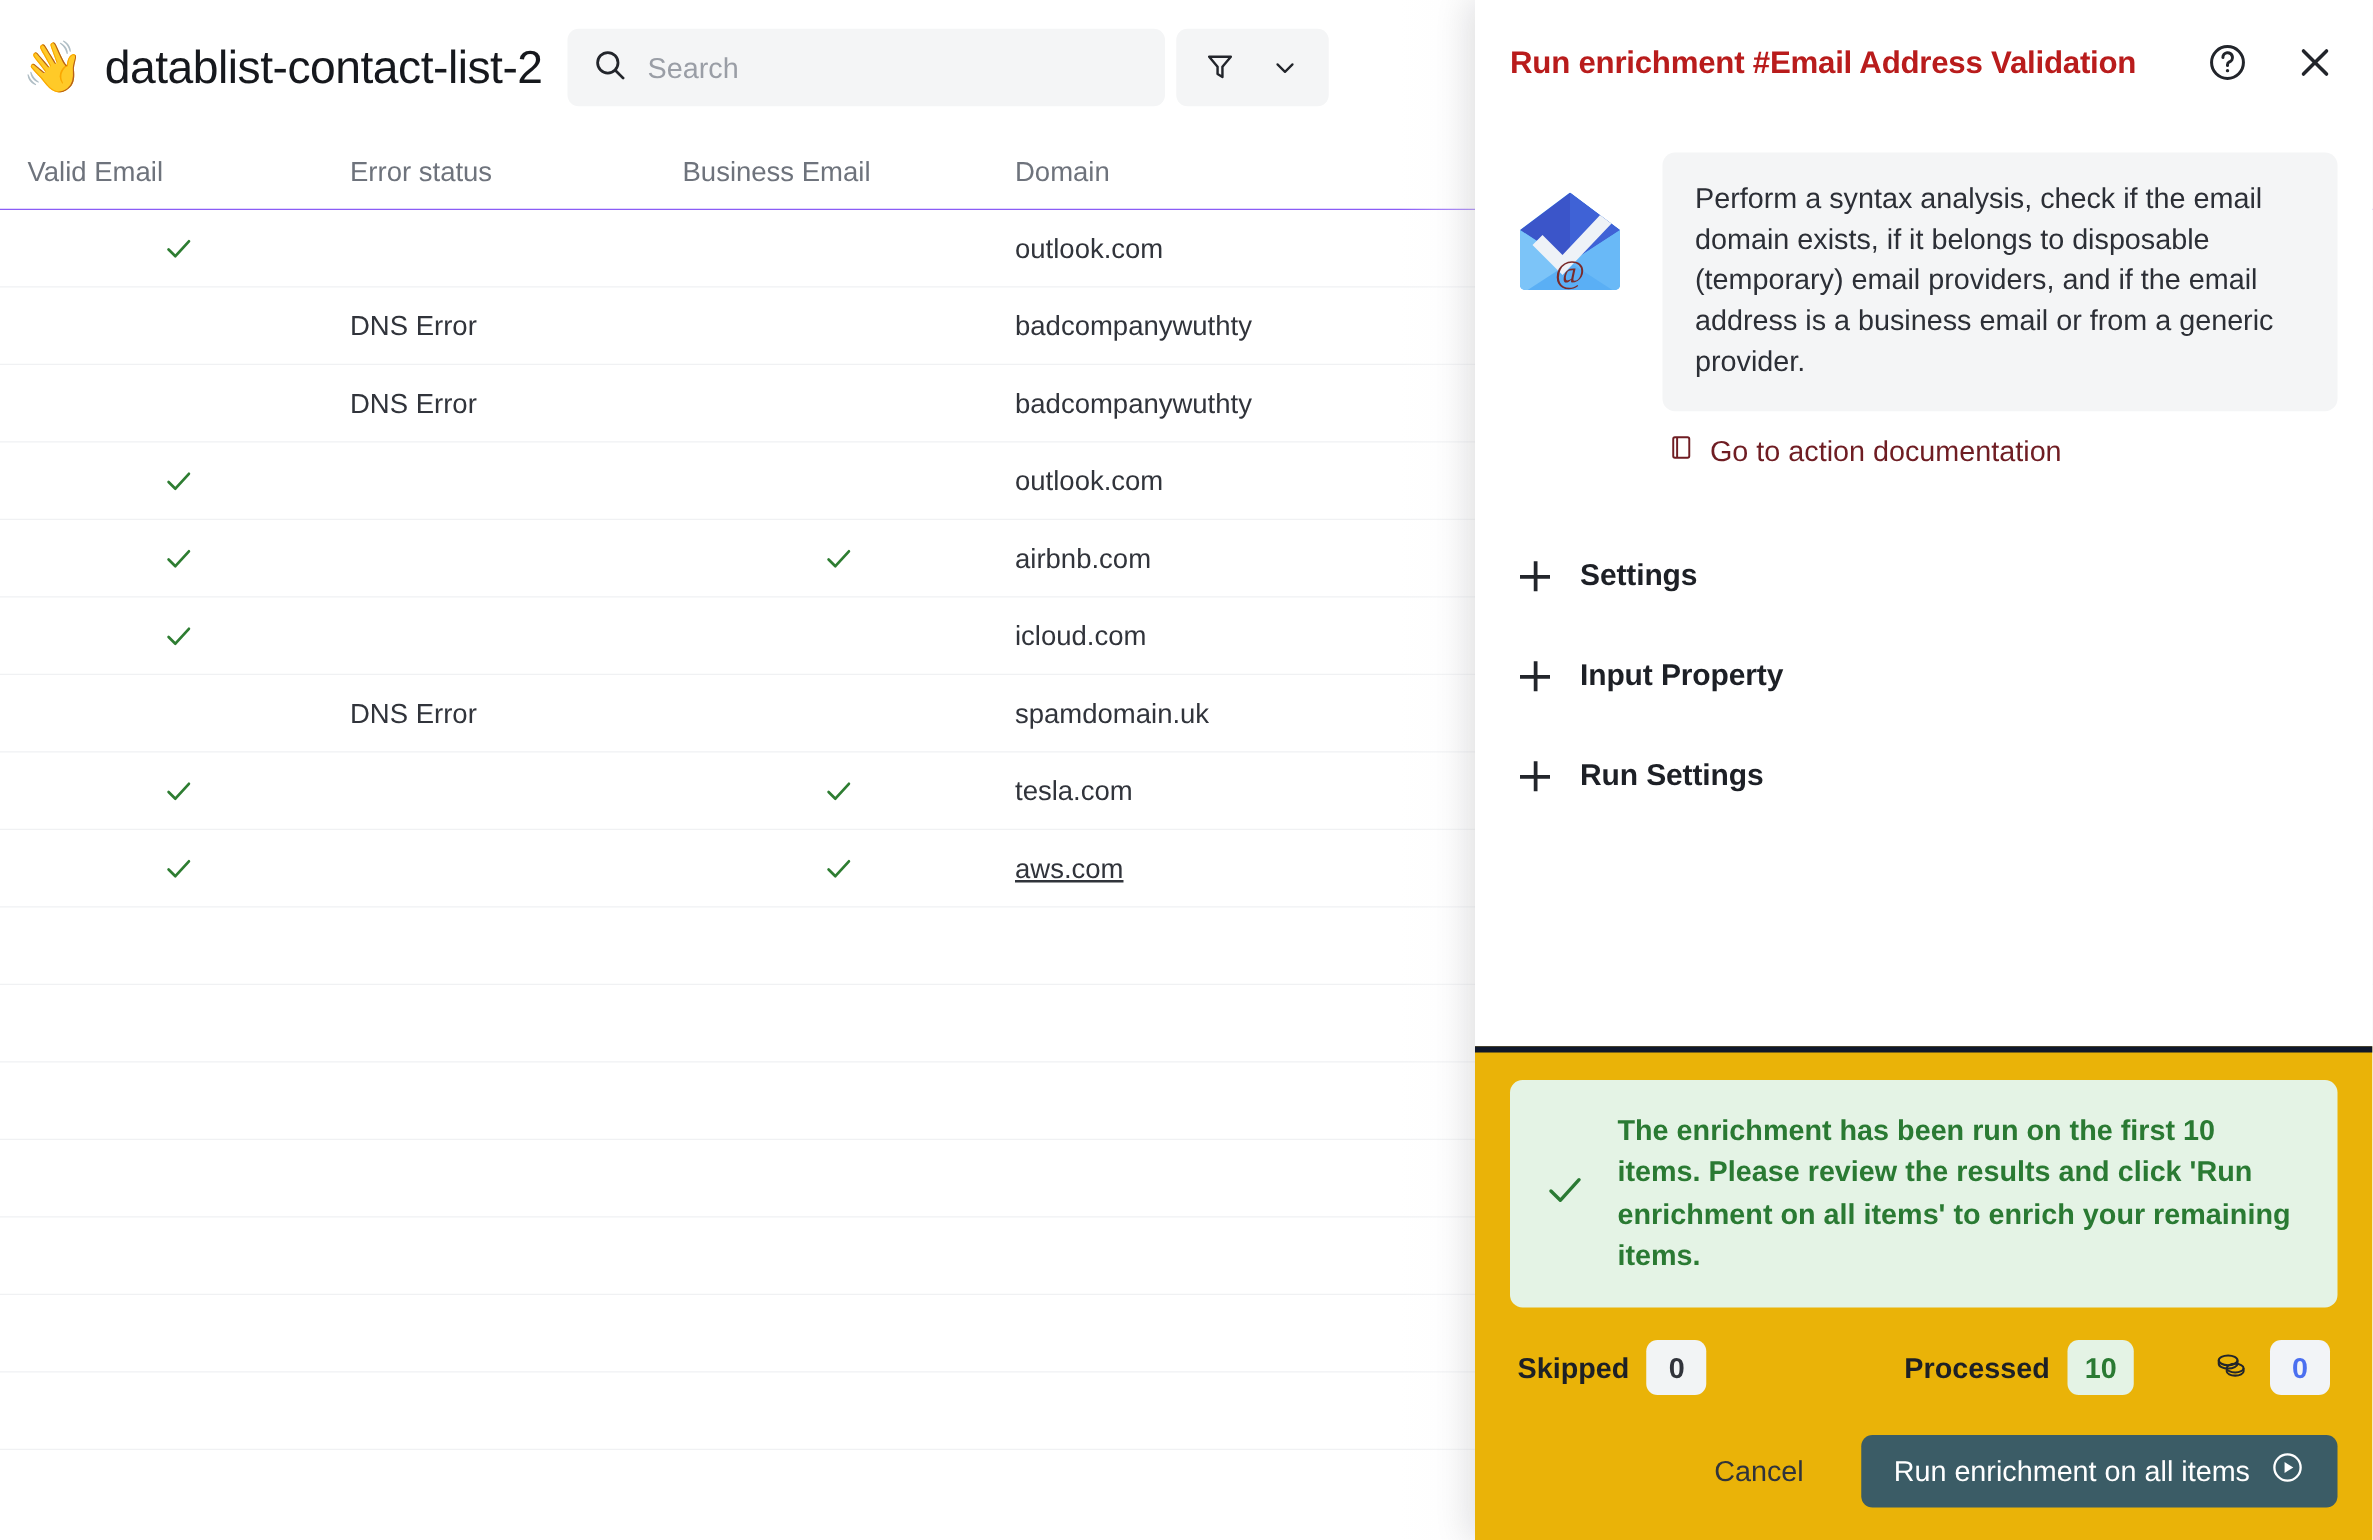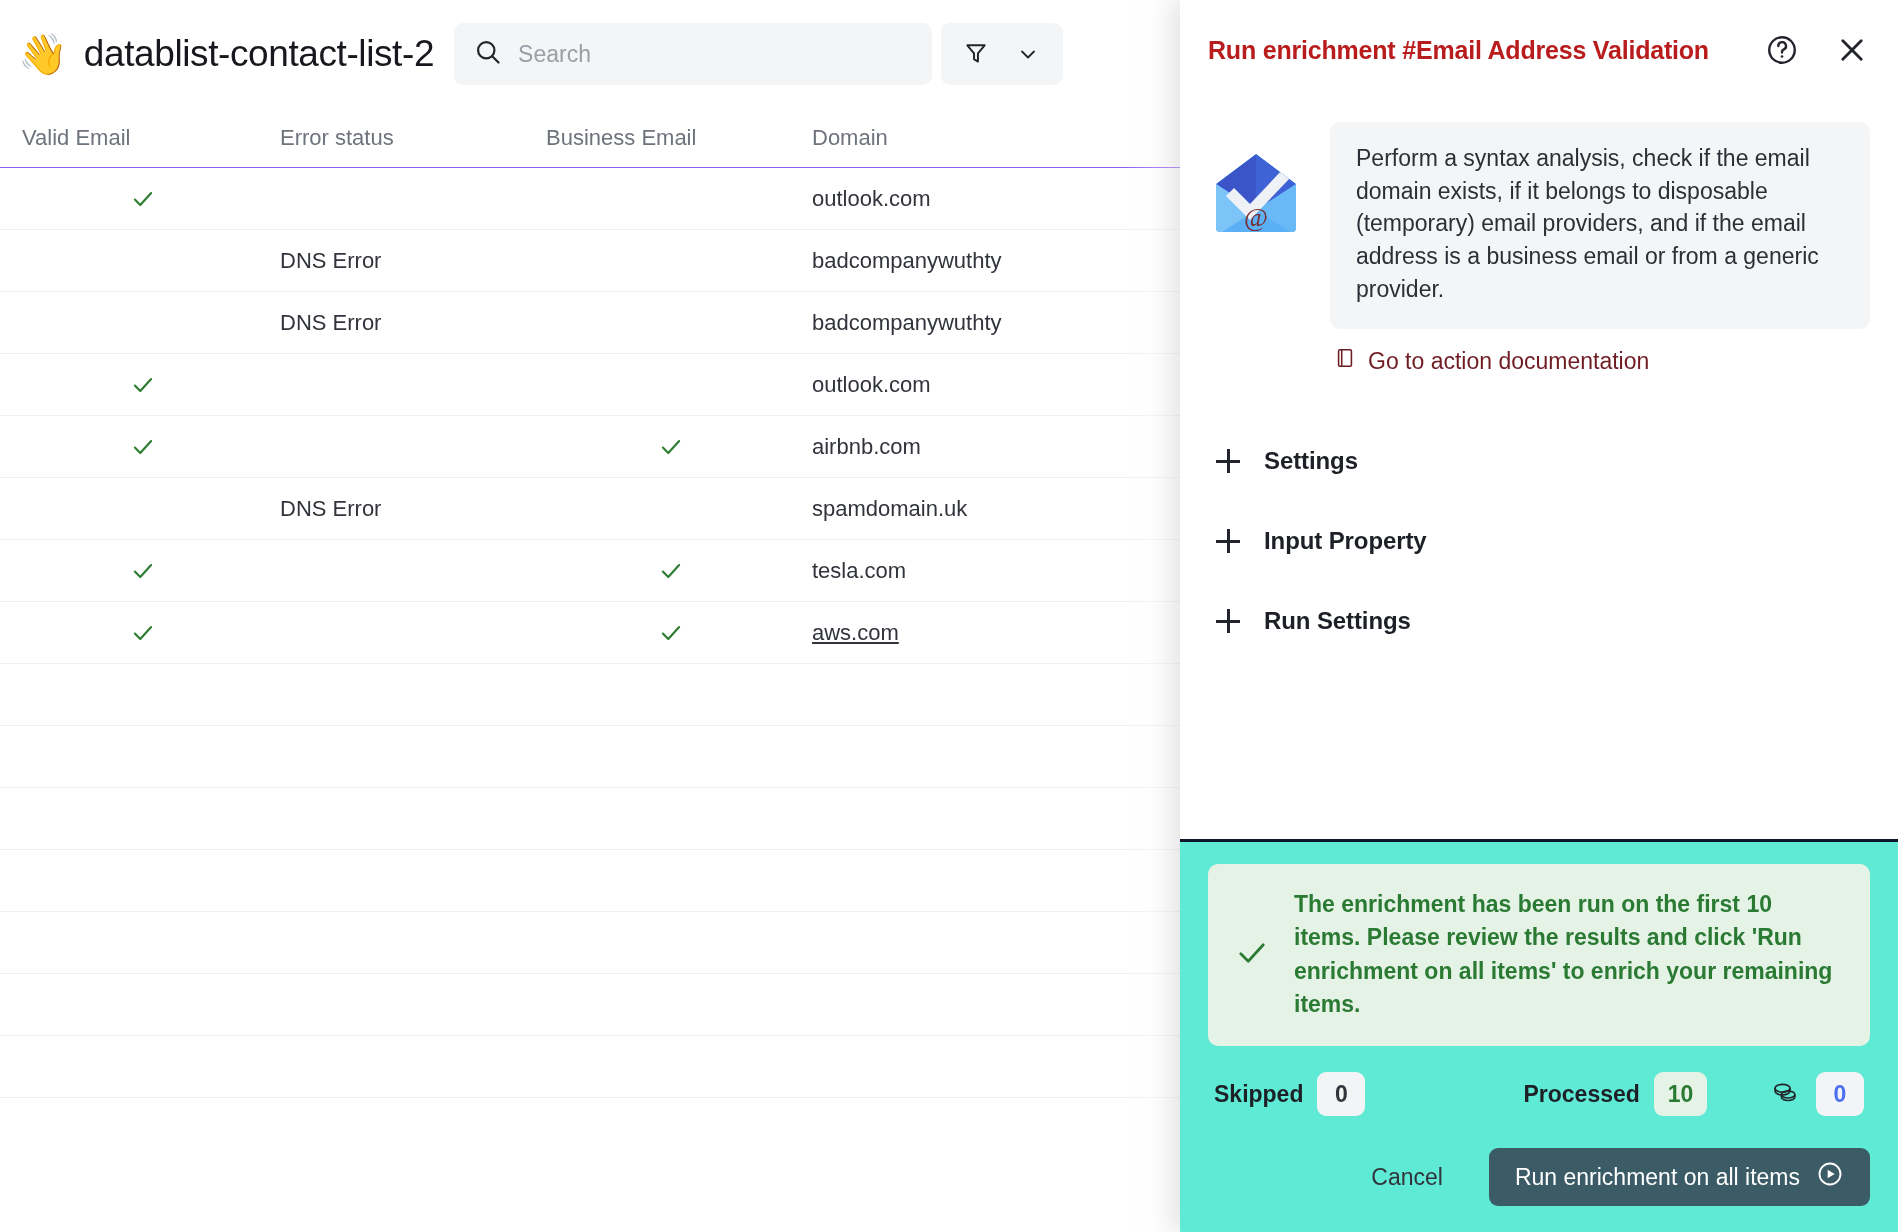--- a/index.html
+++ b/index.html
@@ -211,23 +211,23 @@
   .acc-plus::after  { top: 0; left: 11px; height: 24px; width: 2.5px; }
   .acc-label {
     font-size: 24px;
     font-weight: 700;
     color: #1d2026;
     letter-spacing: -0.1px;
   }
 
   .panel-footer {
     flex: none;
-    border-top: 3px solid #0f172a;
+    border-top: 5px solid #0f172a;
     padding: 22px 28px 26px 28px;
-    background: #5eead4;
+    background: #eab308;
   }
 
   .alert {
     background: #e4f3e5;
     border-radius: 10px;
     display: flex;
     align-items: center;
     gap: 24px;
     padding: 24px 28px 24px 26px;
   }
@@ -364,20 +364,26 @@
           <div class="cell" style="left: 812px;">outlook.com</div>
         </div>
         <div class="trow">
           <div class="cell check" style="left: 130px;"><svg width="26" height="26" viewBox="0 0 24 24" fill="none" stroke="#2e7d32" stroke-width="2" stroke-linecap="round" stroke-linejoin="round">
               <polyline points="4.5,12.5 9.5,17.5 19.5,6.5"></polyline>
             </svg></div>
           <div class="cell check" style="left: 658px;"><svg width="26" height="26" viewBox="0 0 24 24" fill="none" stroke="#2e7d32" stroke-width="2" stroke-linecap="round" stroke-linejoin="round">
               <polyline points="4.5,12.5 9.5,17.5 19.5,6.5"></polyline>
             </svg></div>
           <div class="cell" style="left: 812px;">airbnb.com</div>
+        </div>
+        <div class="trow">
+          <div class="cell check" style="left: 130px;"><svg width="26" height="26" viewBox="0 0 24 24" fill="none" stroke="#2e7d32" stroke-width="2" stroke-linecap="round" stroke-linejoin="round">
+              <polyline points="4.5,12.5 9.5,17.5 19.5,6.5"></polyline>
+            </svg></div>
+          <div class="cell" style="left: 812px;">icloud.com</div>
         </div>
         <div class="trow">
           <div class="cell" style="left: 280px;">DNS Error</div>
           <div class="cell" style="left: 812px;">spamdomain.uk</div>
         </div>
         <div class="trow">
           <div class="cell check" style="left: 130px;"><svg width="26" height="26" viewBox="0 0 24 24" fill="none" stroke="#2e7d32" stroke-width="2" stroke-linecap="round" stroke-linejoin="round">
               <polyline points="4.5,12.5 9.5,17.5 19.5,6.5"></polyline>
             </svg></div>
           <div class="cell check" style="left: 658px;"><svg width="26" height="26" viewBox="0 0 24 24" fill="none" stroke="#2e7d32" stroke-width="2" stroke-linecap="round" stroke-linejoin="round">

